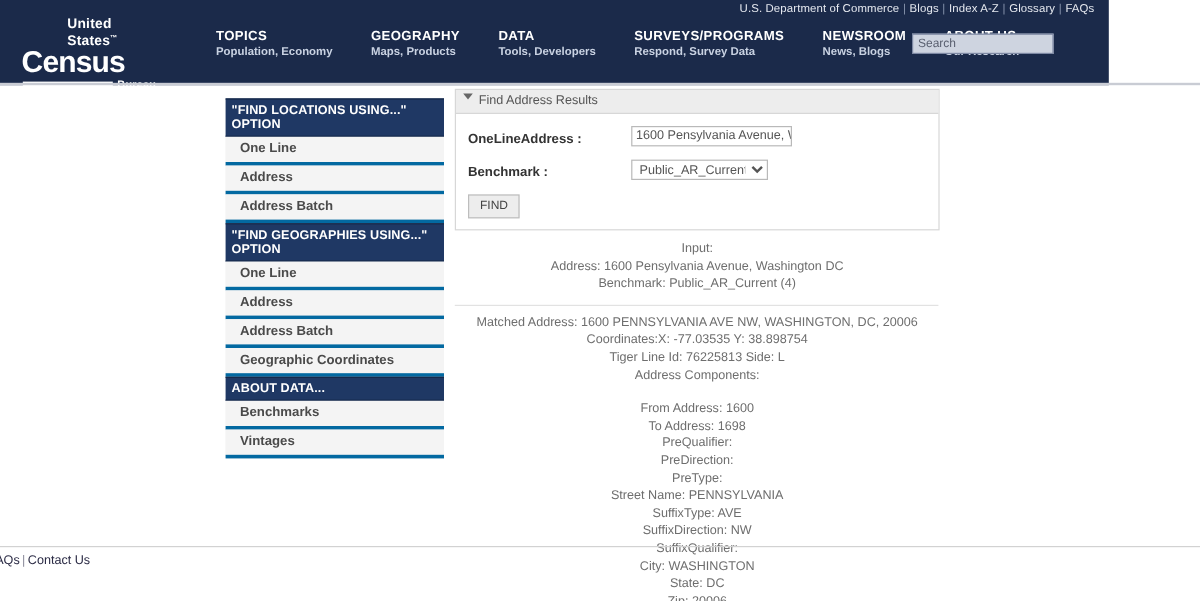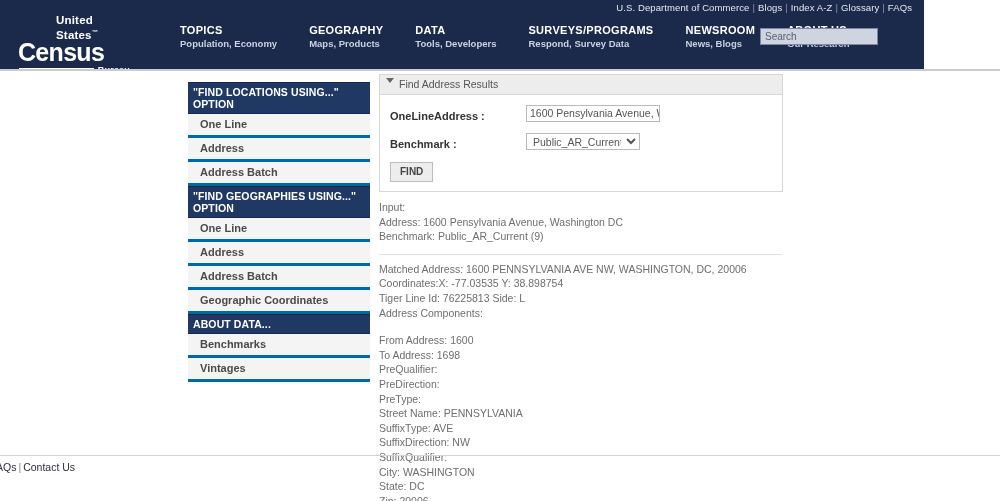--- a/index.html
+++ b/index.html
@@ -213,30 +213,29 @@
   }
   .find-btn {
     margin-left: 10px;
     background: #ededed;
     border: 1px solid #bdbdbd;
     font-size: 10px;
     color: #444444;
     padding: 3px 9px;
     font-family: "Liberation Sans", sans-serif;
     line-height: 12px;
-    font-weight: bold;
   }
 
   .results {
     padding-top: 8px;
     font-size: 10.5px;
     color: #6e6e6e;
     line-height: 14.6px;
   }
-  .results div { white-space: nowrap; }
+  .results div { white-space: nowrap; text-align: center; }
   .hr-sep {
     border-top: 1px solid #e2e2e2;
     margin: 10px 0 7px 0;
     width: 403px;
   }
   .gap { height: 13px; }
 
   
   .footer {
     position: absolute;
@@ -345,21 +344,21 @@
           </select>
         </div>
 
         <button class="find-btn">FIND</button>
       </div>
     </div>
 
     <div class="results">
       <div>Input:</div>
       <div>Address: 1600 Pensylvania Avenue, Washington DC</div>
-      <div>Benchmark: Public_AR_Current (9)</div>
+      <div>Benchmark: Public_AR_Current (4)</div>
 
       <div class="hr-sep"></div>
 
       <div>Matched Address: 1600 PENNSYLVANIA AVE NW, WASHINGTON, DC, 20006</div>
       <div>Coordinates:X: -77.03535 Y: 38.898754</div>
       <div>Tiger Line Id: 76225813 Side: L</div>
       <div>Address Components:</div>
 
       <div class="gap"></div>
 

